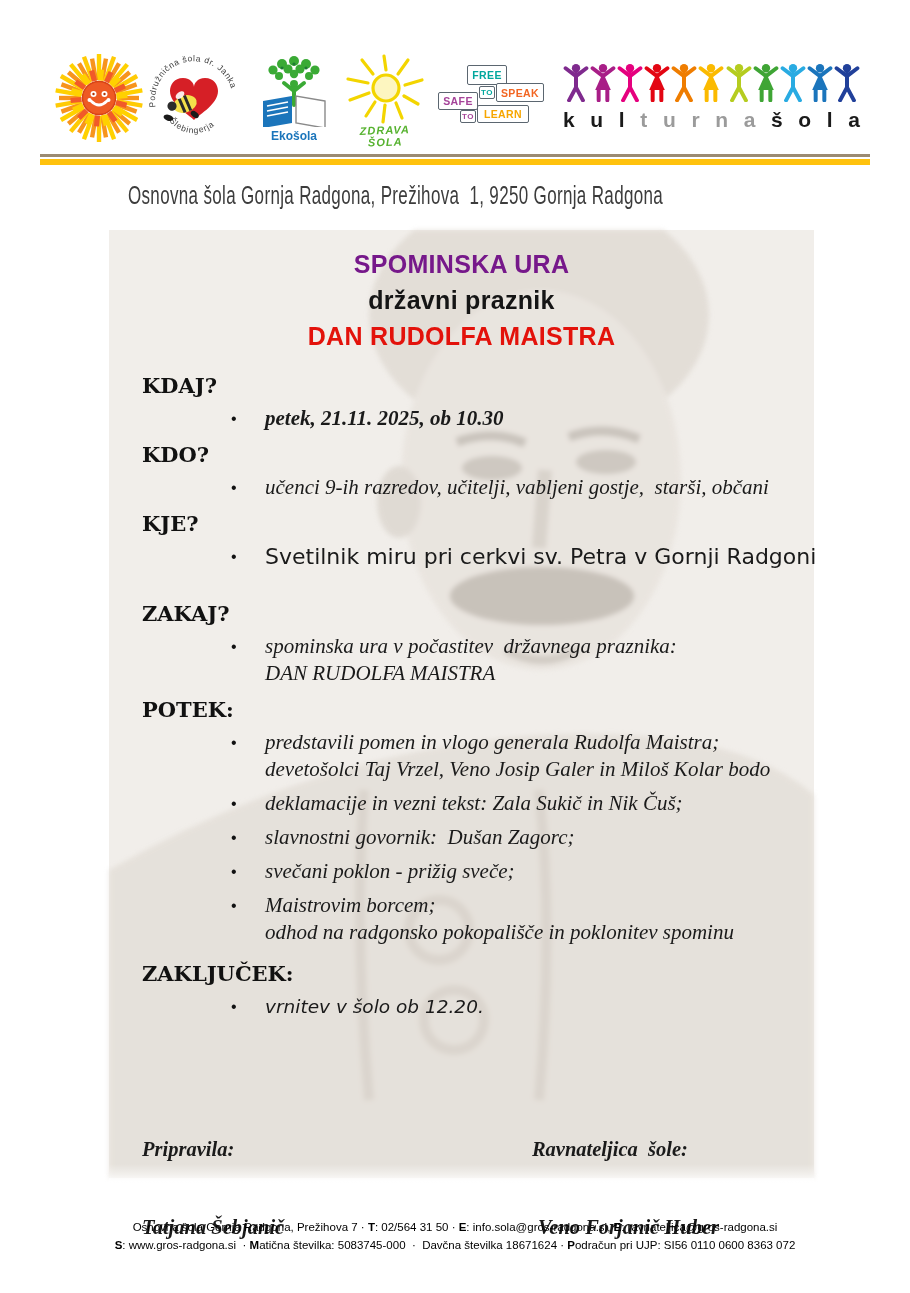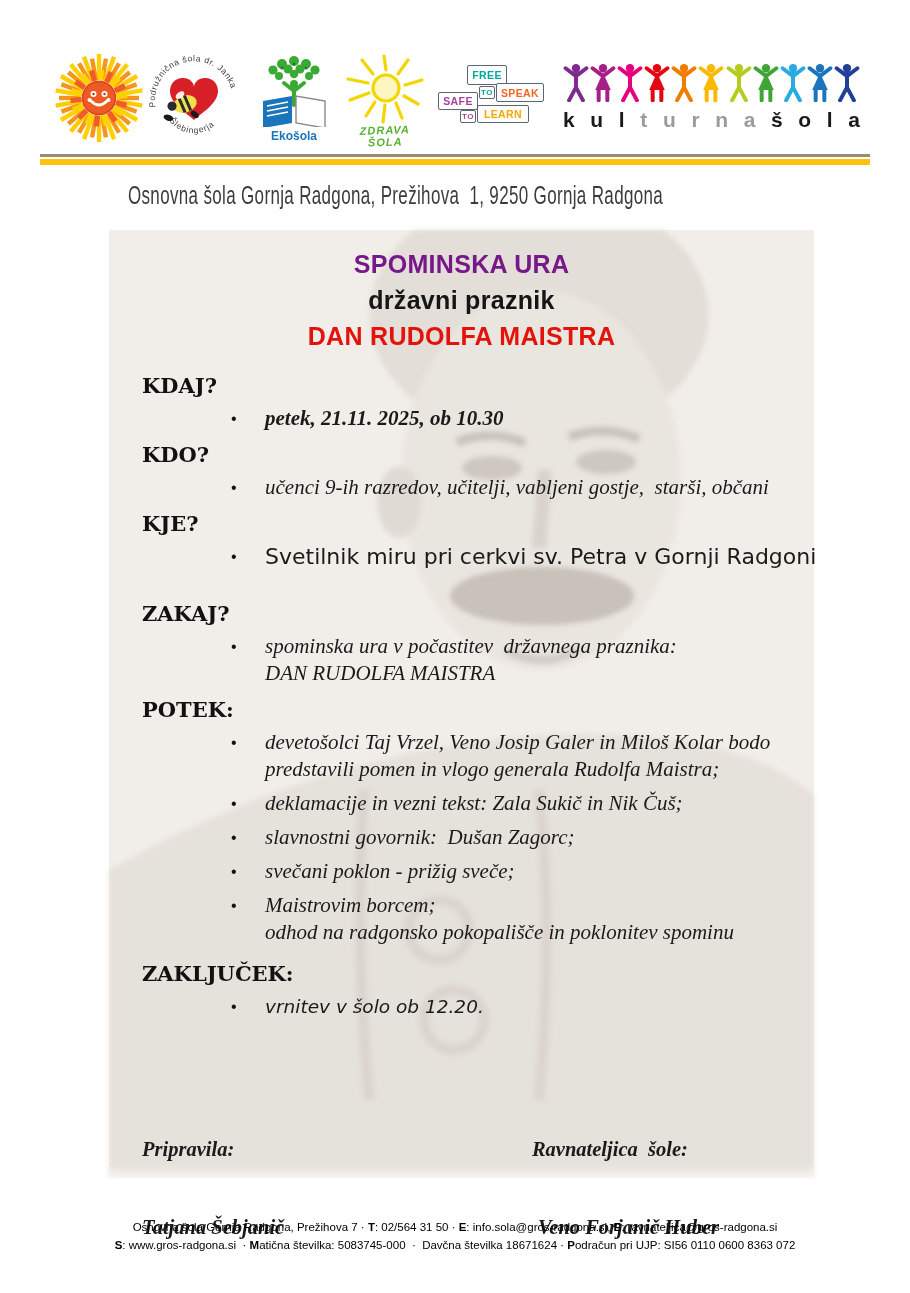--- a/index.html
+++ b/index.html
@@ -371,21 +371,21 @@
             <div class="sec-heading">ZAKAJ?</div>
             <div class="bullet-row serif-italic">
               <span class="dot">•</span>
               <div class="bullet-text"><div>spominska ura v počastitev  državnega praznika:</div><div>DAN RUDOLFA MAISTRA</div></div>
             </div>
           </div>
           <div class="section">
             <div class="sec-heading">POTEK:</div>
             <div class="bullet-row serif-italic">
               <span class="dot">•</span>
-              <div class="bullet-text"><div>devetošolci Taj Vrzel, Veno Josip Galer in Miloš Kolar bodo</div><div>predstavili pomen in vlogo generala Rudolfa Maistra;</div></div>
+              <div class="bullet-text"><div>predstavili pomen in vlogo generala Rudolfa Maistra;</div><div>devetošolci Taj Vrzel, Veno Josip Galer in Miloš Kolar bodo</div></div>
             </div>
             <div class="bullet-row serif-italic">
               <span class="dot">•</span>
               <div class="bullet-text"><div>deklamacije in vezni tekst: Zala Sukič in Nik Čuš;</div></div>
             </div>
             <div class="bullet-row serif-italic">
               <span class="dot">•</span>
               <div class="bullet-text"><div>slavnostni govornik:  Dušan Zagorc;</div></div>
             </div>
             <div class="bullet-row serif-italic">

